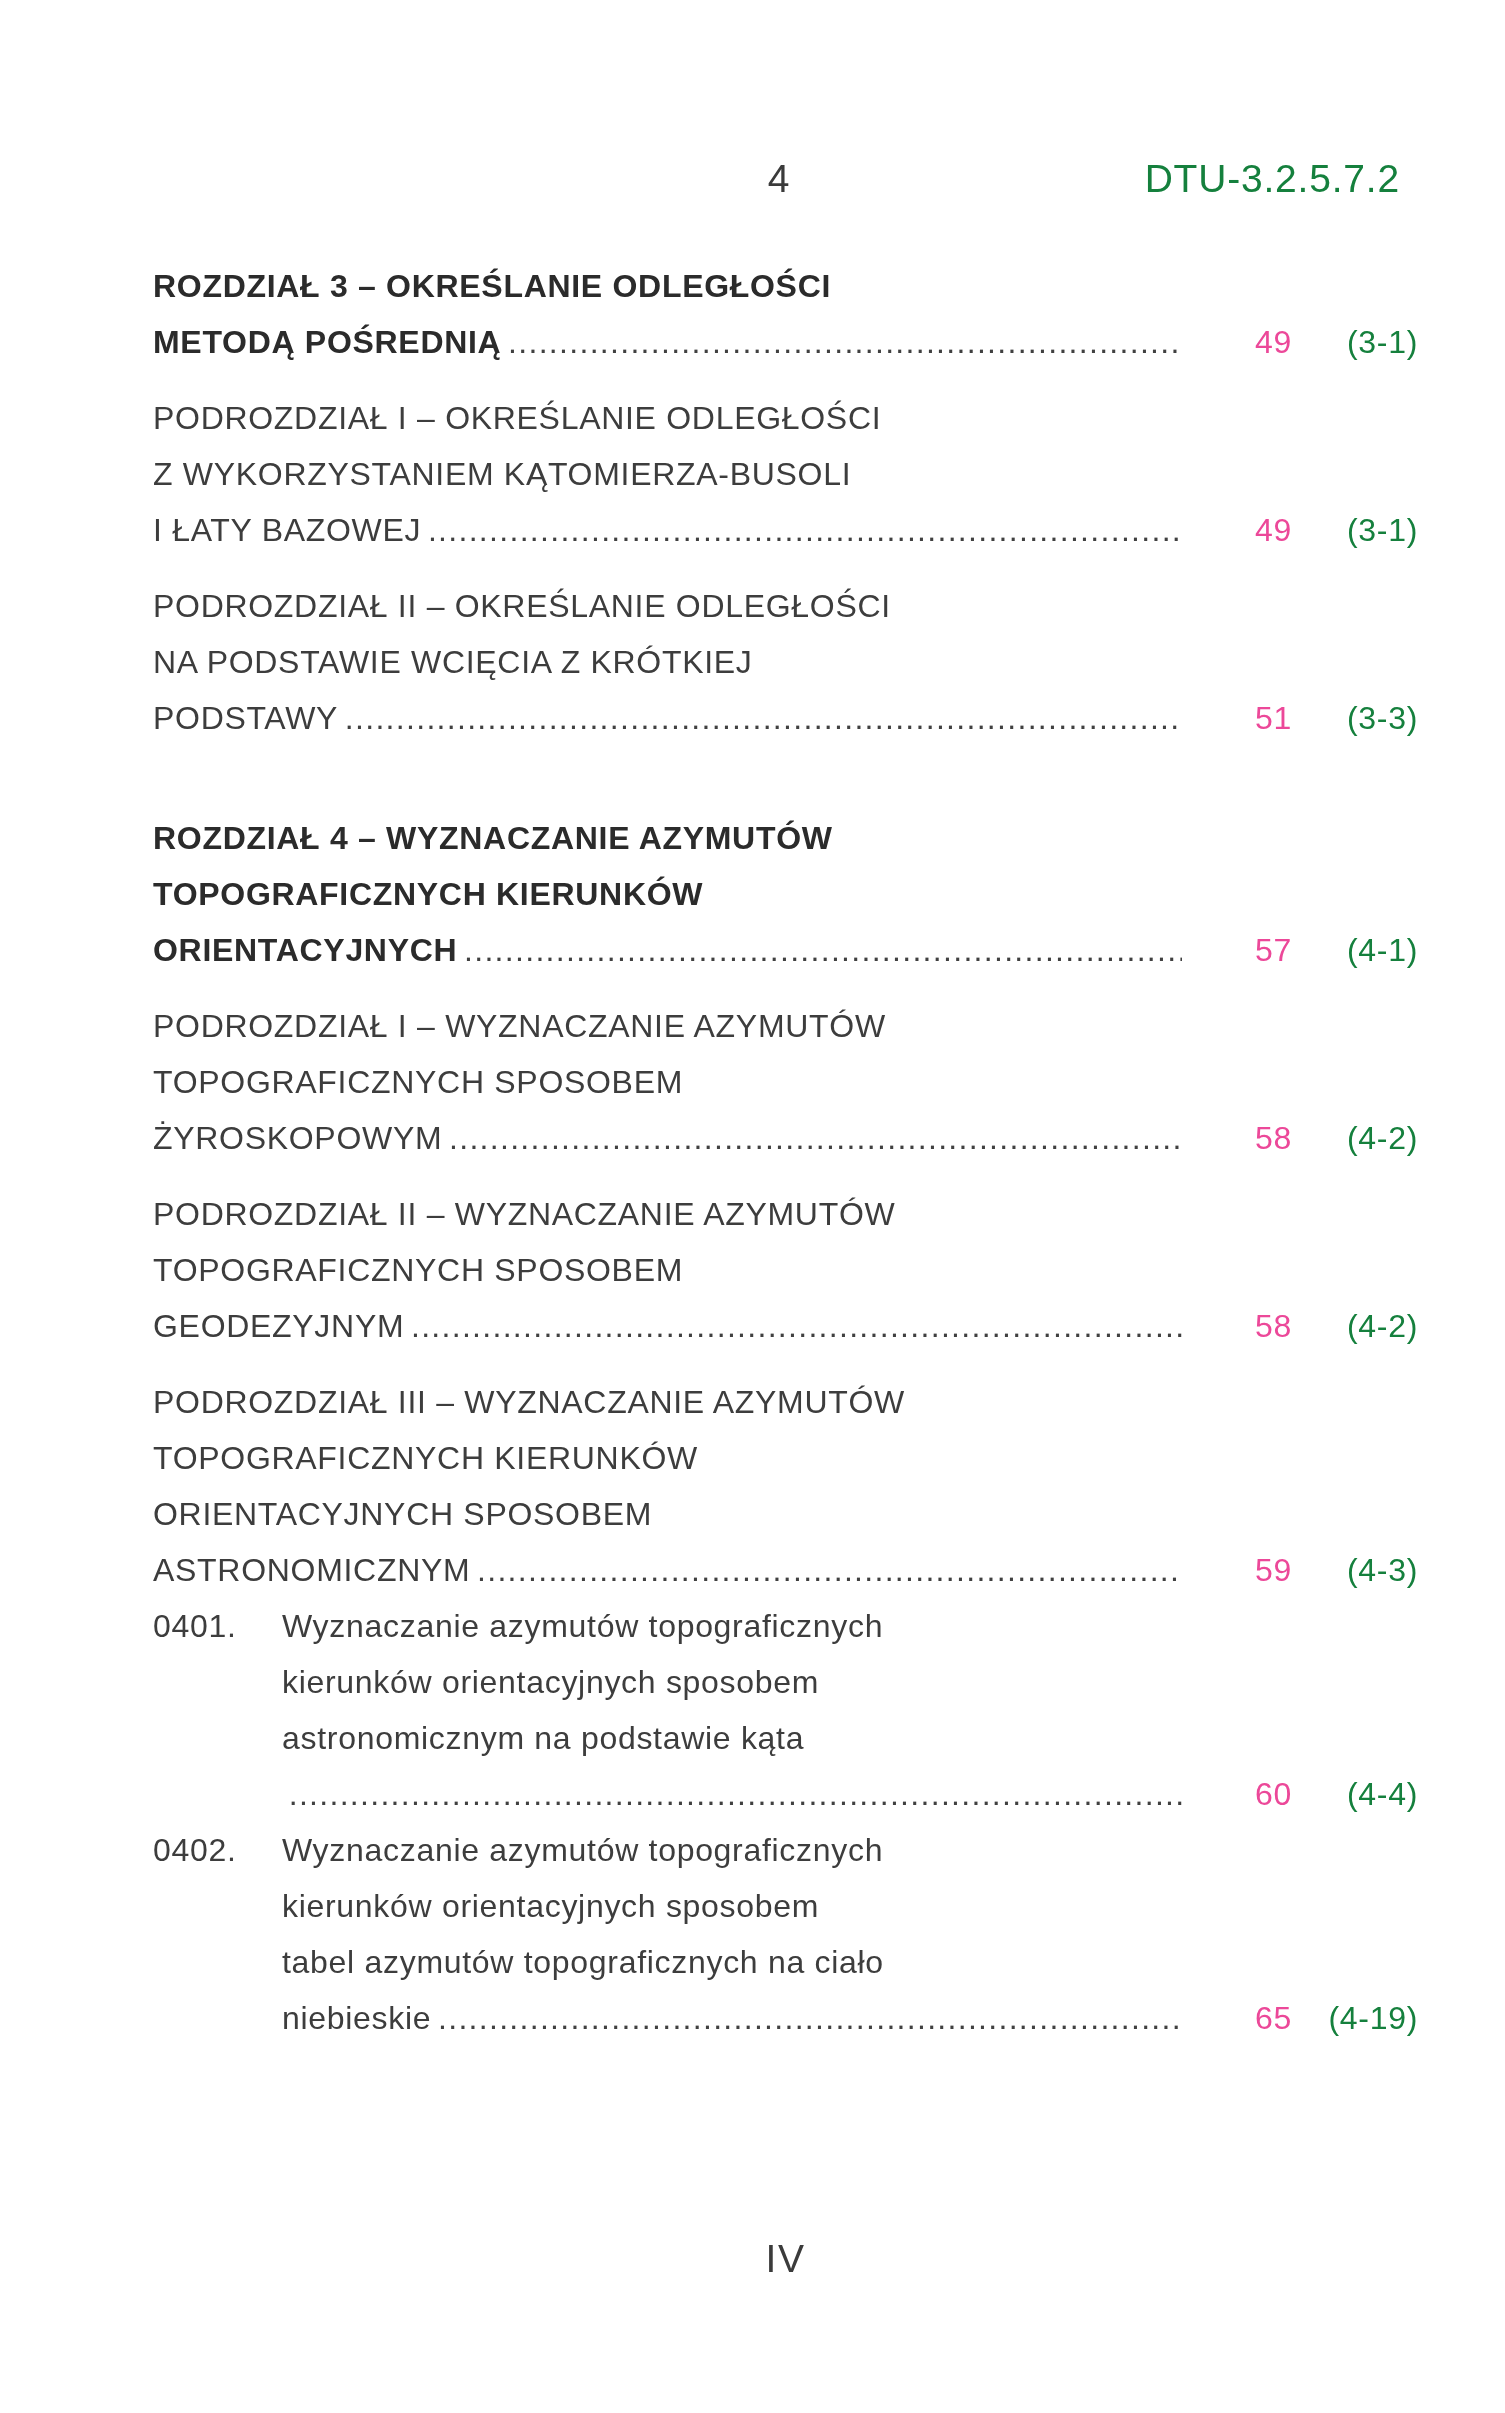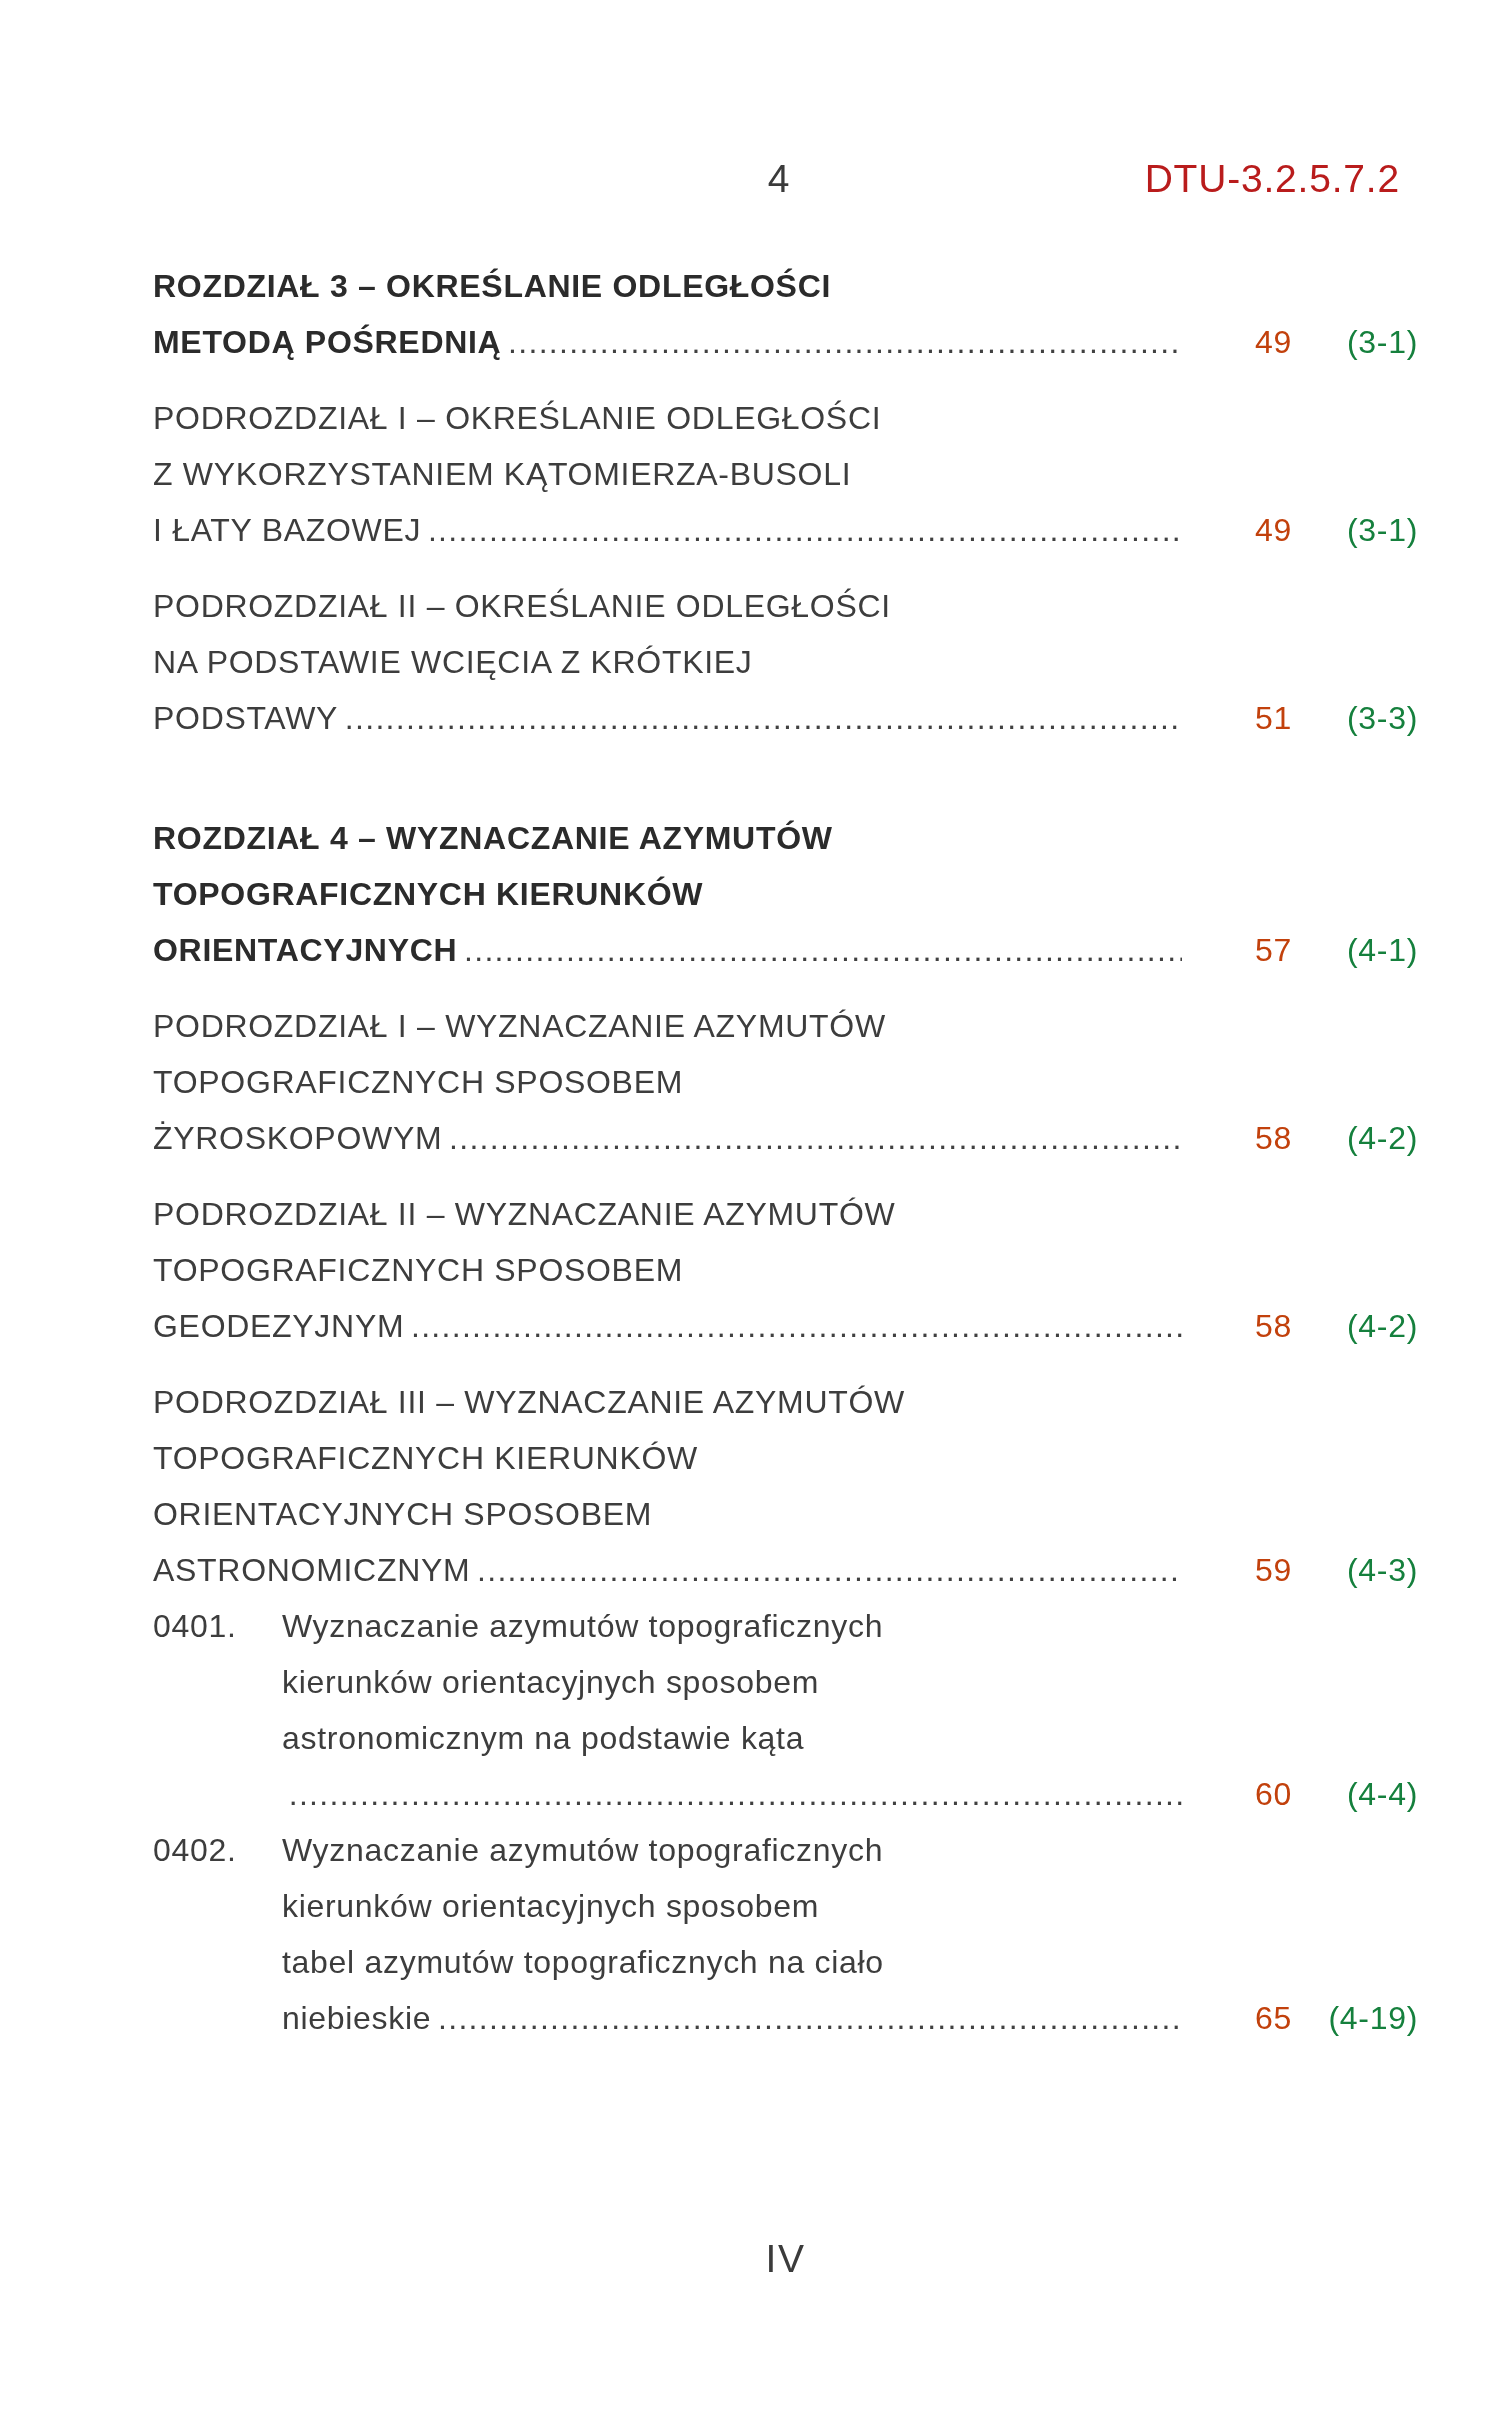--- a/index.html
+++ b/index.html
@@ -11,41 +11,41 @@
     color:#3a3a3a;
     overflow:hidden;
   }
   
   .pagenum-top{
     position:absolute;top:154px;left:750px;width:57px;
     text-align:center;font-size:39px;line-height:50px;color:#3b3b3b;
   }
   .doccode{
     position:absolute;top:154px;right:106px;
-    font-size:39px;line-height:50px;letter-spacing:0.8px;color:#b91c1c;
+    font-size:39px;line-height:50px;letter-spacing:0.8px;color:#15803d;
   }
   
   .toc{position:absolute;top:258px;left:153px;right:88px;}
   .entry{margin-top:20px;}
   .entry.item{margin-top:0;}
   .entry.first{margin-top:0 !important;}
   .entry.extra-gap{margin-top:64px;}
   .line{
     font-size:32px;line-height:56px;letter-spacing:0.7px;
     white-space:nowrap;color:#3d3d3d;
   }
   .entry.chapter .line{font-weight:700;color:#2b2b2b;}
   .row{display:flex;align-items:baseline;}
   .label{flex:0 0 auto;}
   .leader{
     flex:1 1 auto;min-width:34px;overflow:hidden;white-space:nowrap;
     margin:0 29px 0 6.7px;letter-spacing:1.3px;
     font-weight:400;color:#404040;
   }
-  .pg{flex:0 0 54px;text-align:right;font-weight:400;color:#c2410c;margin-left:27px;}
+  .pg{flex:0 0 54px;text-align:right;font-weight:400;color:#ec4899;margin-left:27px;}
   .code{flex:0 0 126px;text-align:right;font-weight:400;color:#15803d;}
   .indent{padding-left:129px;}
   .num{display:inline-block;width:129px;}
   
   .footer{
     position:absolute;top:2231px;left:153px;right:88px;
     text-align:center;font-size:39px;line-height:56px;
     letter-spacing:1.7px;color:#3b3b3b;
   }
 </style>

